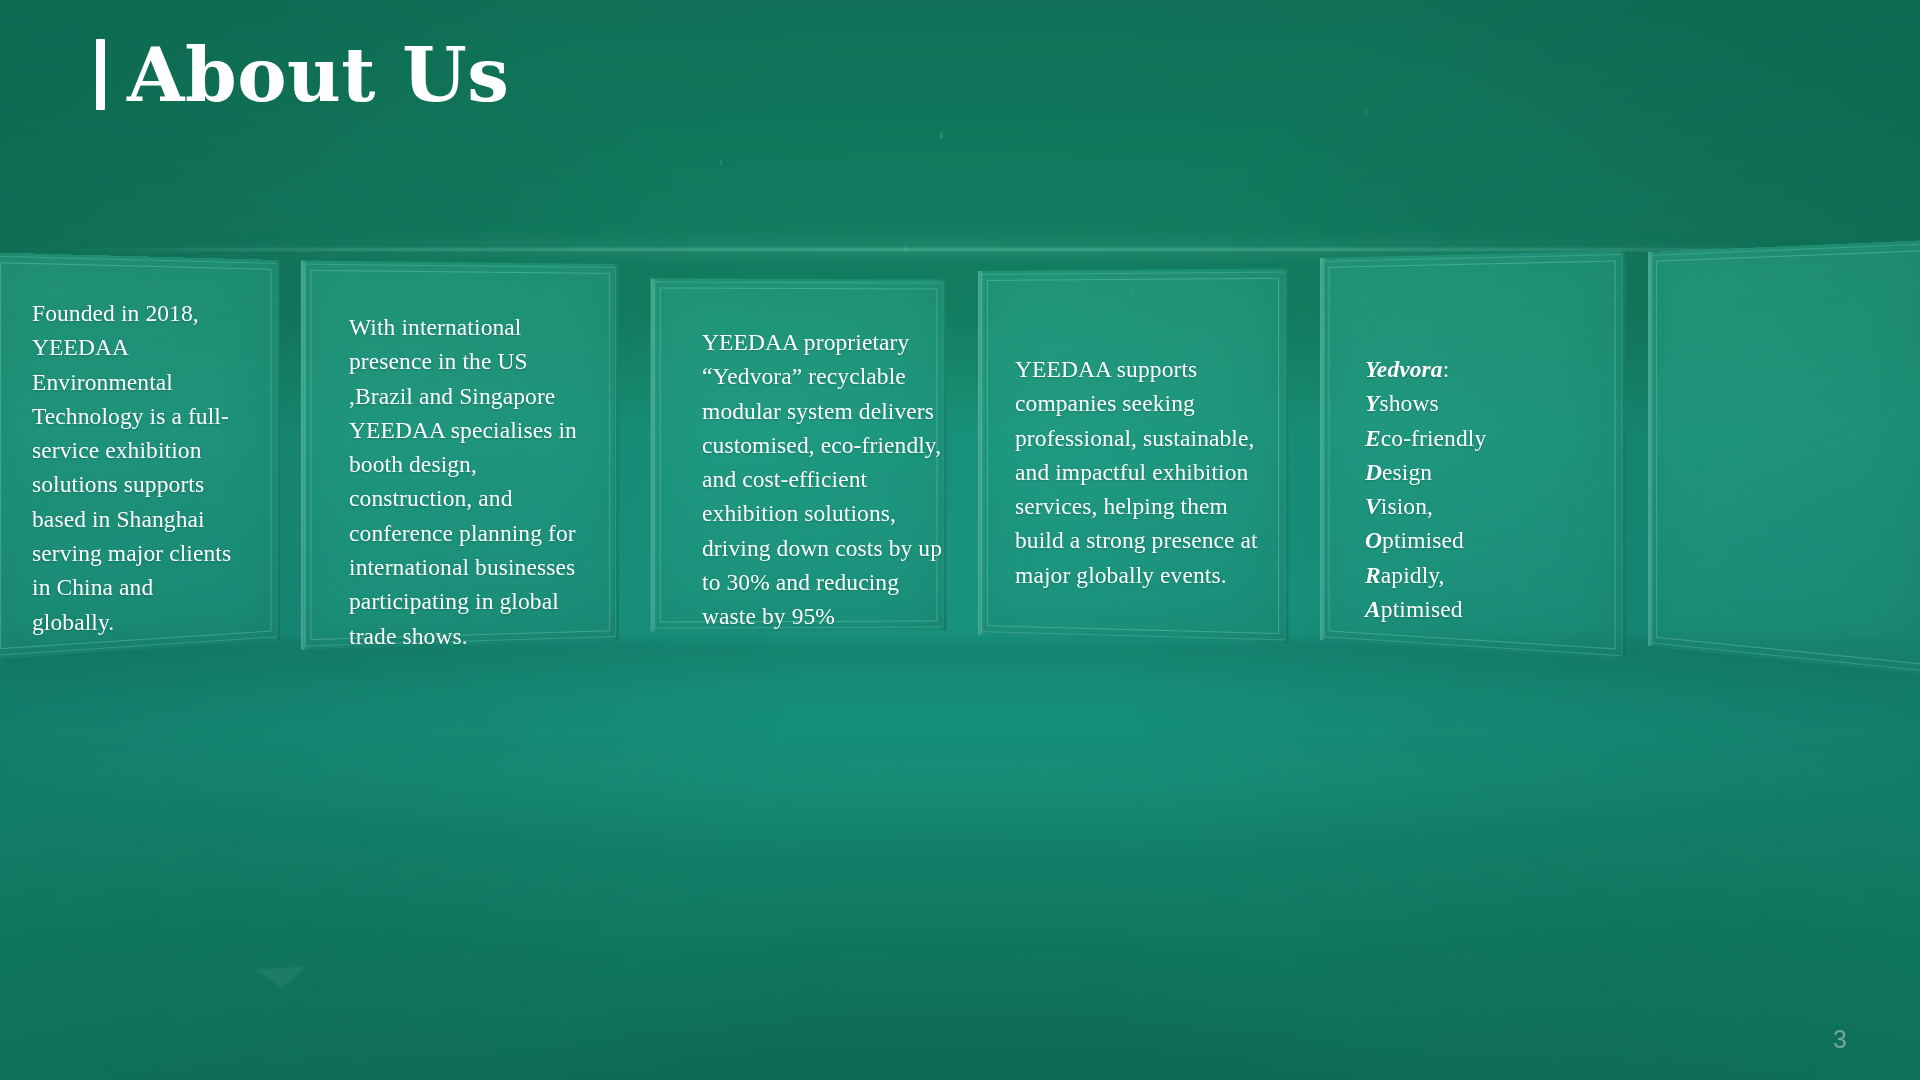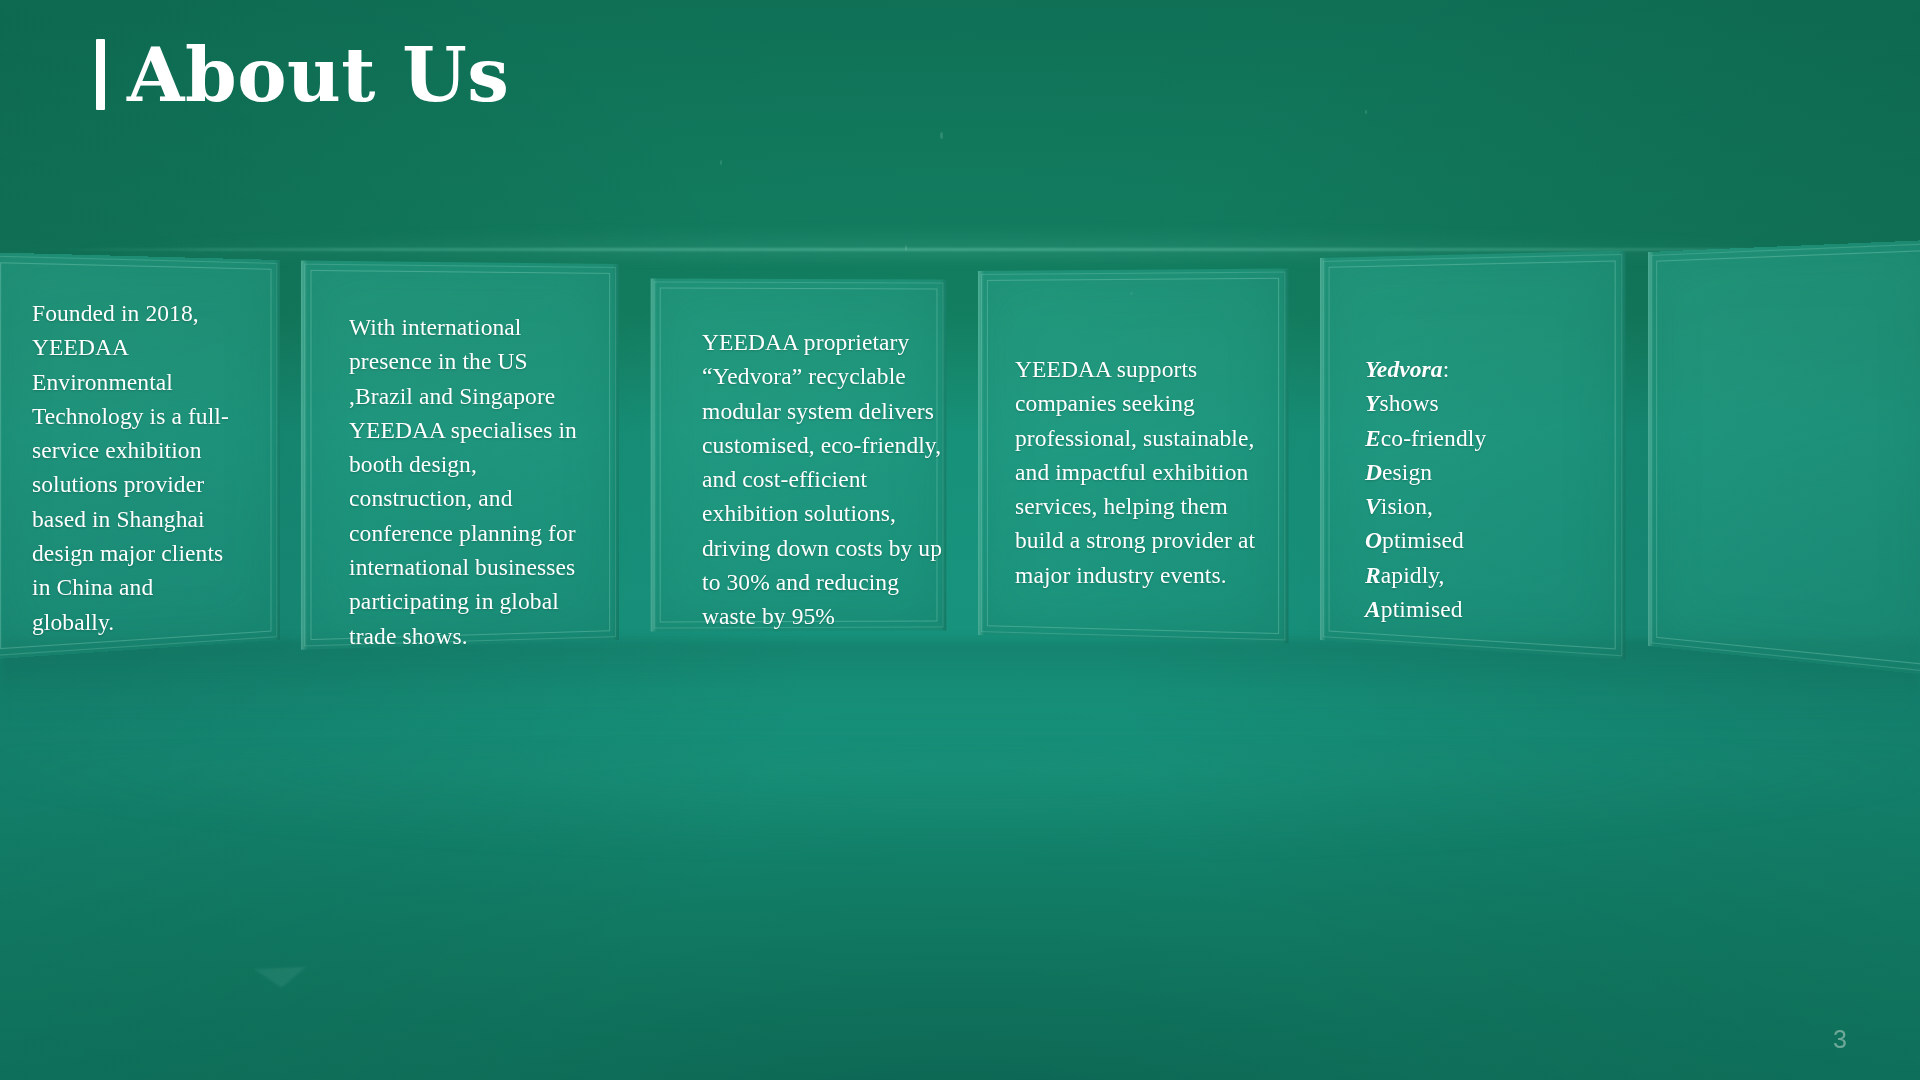--- a/index.html
+++ b/index.html
@@ -305,27 +305,27 @@
     <div class="panel" id="panel-6">
       <div class="panel-face"></div>
       <div class="panel-frame"></div>
       <div class="panel-frame2"></div>
       <div class="panel-edge-l"></div>
     </div>
   </div>
 
   <div id="text-layer">
 
-    <div class="panel-text" id="txt-1">Founded in 2018, YEEDAA Environmental Technology is a full-service exhibition solutions provider based in Shanghai design major clients in China and globally.</div>
+    <div class="panel-text" id="txt-1">Founded in 2018, YEEDAA Environmental Technology is a full-service exhibition solutions supports based in Shanghai serving major clients in China and globally.</div>
 
     <div class="panel-text" id="txt-2">With international presence in the US ,Brazil and Singapore YEEDAA specialises in booth design, construction, and conference planning for international businesses participating in global trade shows.</div>
 
     <div class="panel-text" id="txt-3">YEEDAA proprietary “Yedvora” recyclable modular system delivers customised, eco-friendly, and cost-efficient exhibition solutions, driving down costs by up to 30% and reducing waste by 95%</div>
 
-    <div class="panel-text" id="txt-4">YEEDAA supports companies seeking professional, sustainable, and impactful exhibition services, helping them build a strong provider at major industry events.</div>
+    <div class="panel-text" id="txt-4">YEEDAA supports companies seeking professional, sustainable, and impactful exhibition services, helping them build a strong presence at major globally events.</div>
 
     <div class="panel-text" id="txt-5">
       <div>
         <b>Yedvora</b><span>:</span>
       </div>
       <div id="acronym-list">
           <div><b>Y</b><span>shows</span></div>
           <div><b>E</b><span>co-friendly</span></div>
           <div><b>D</b><span>esign</span></div>
           <div><b>V</b><span>ision,</span></div>

